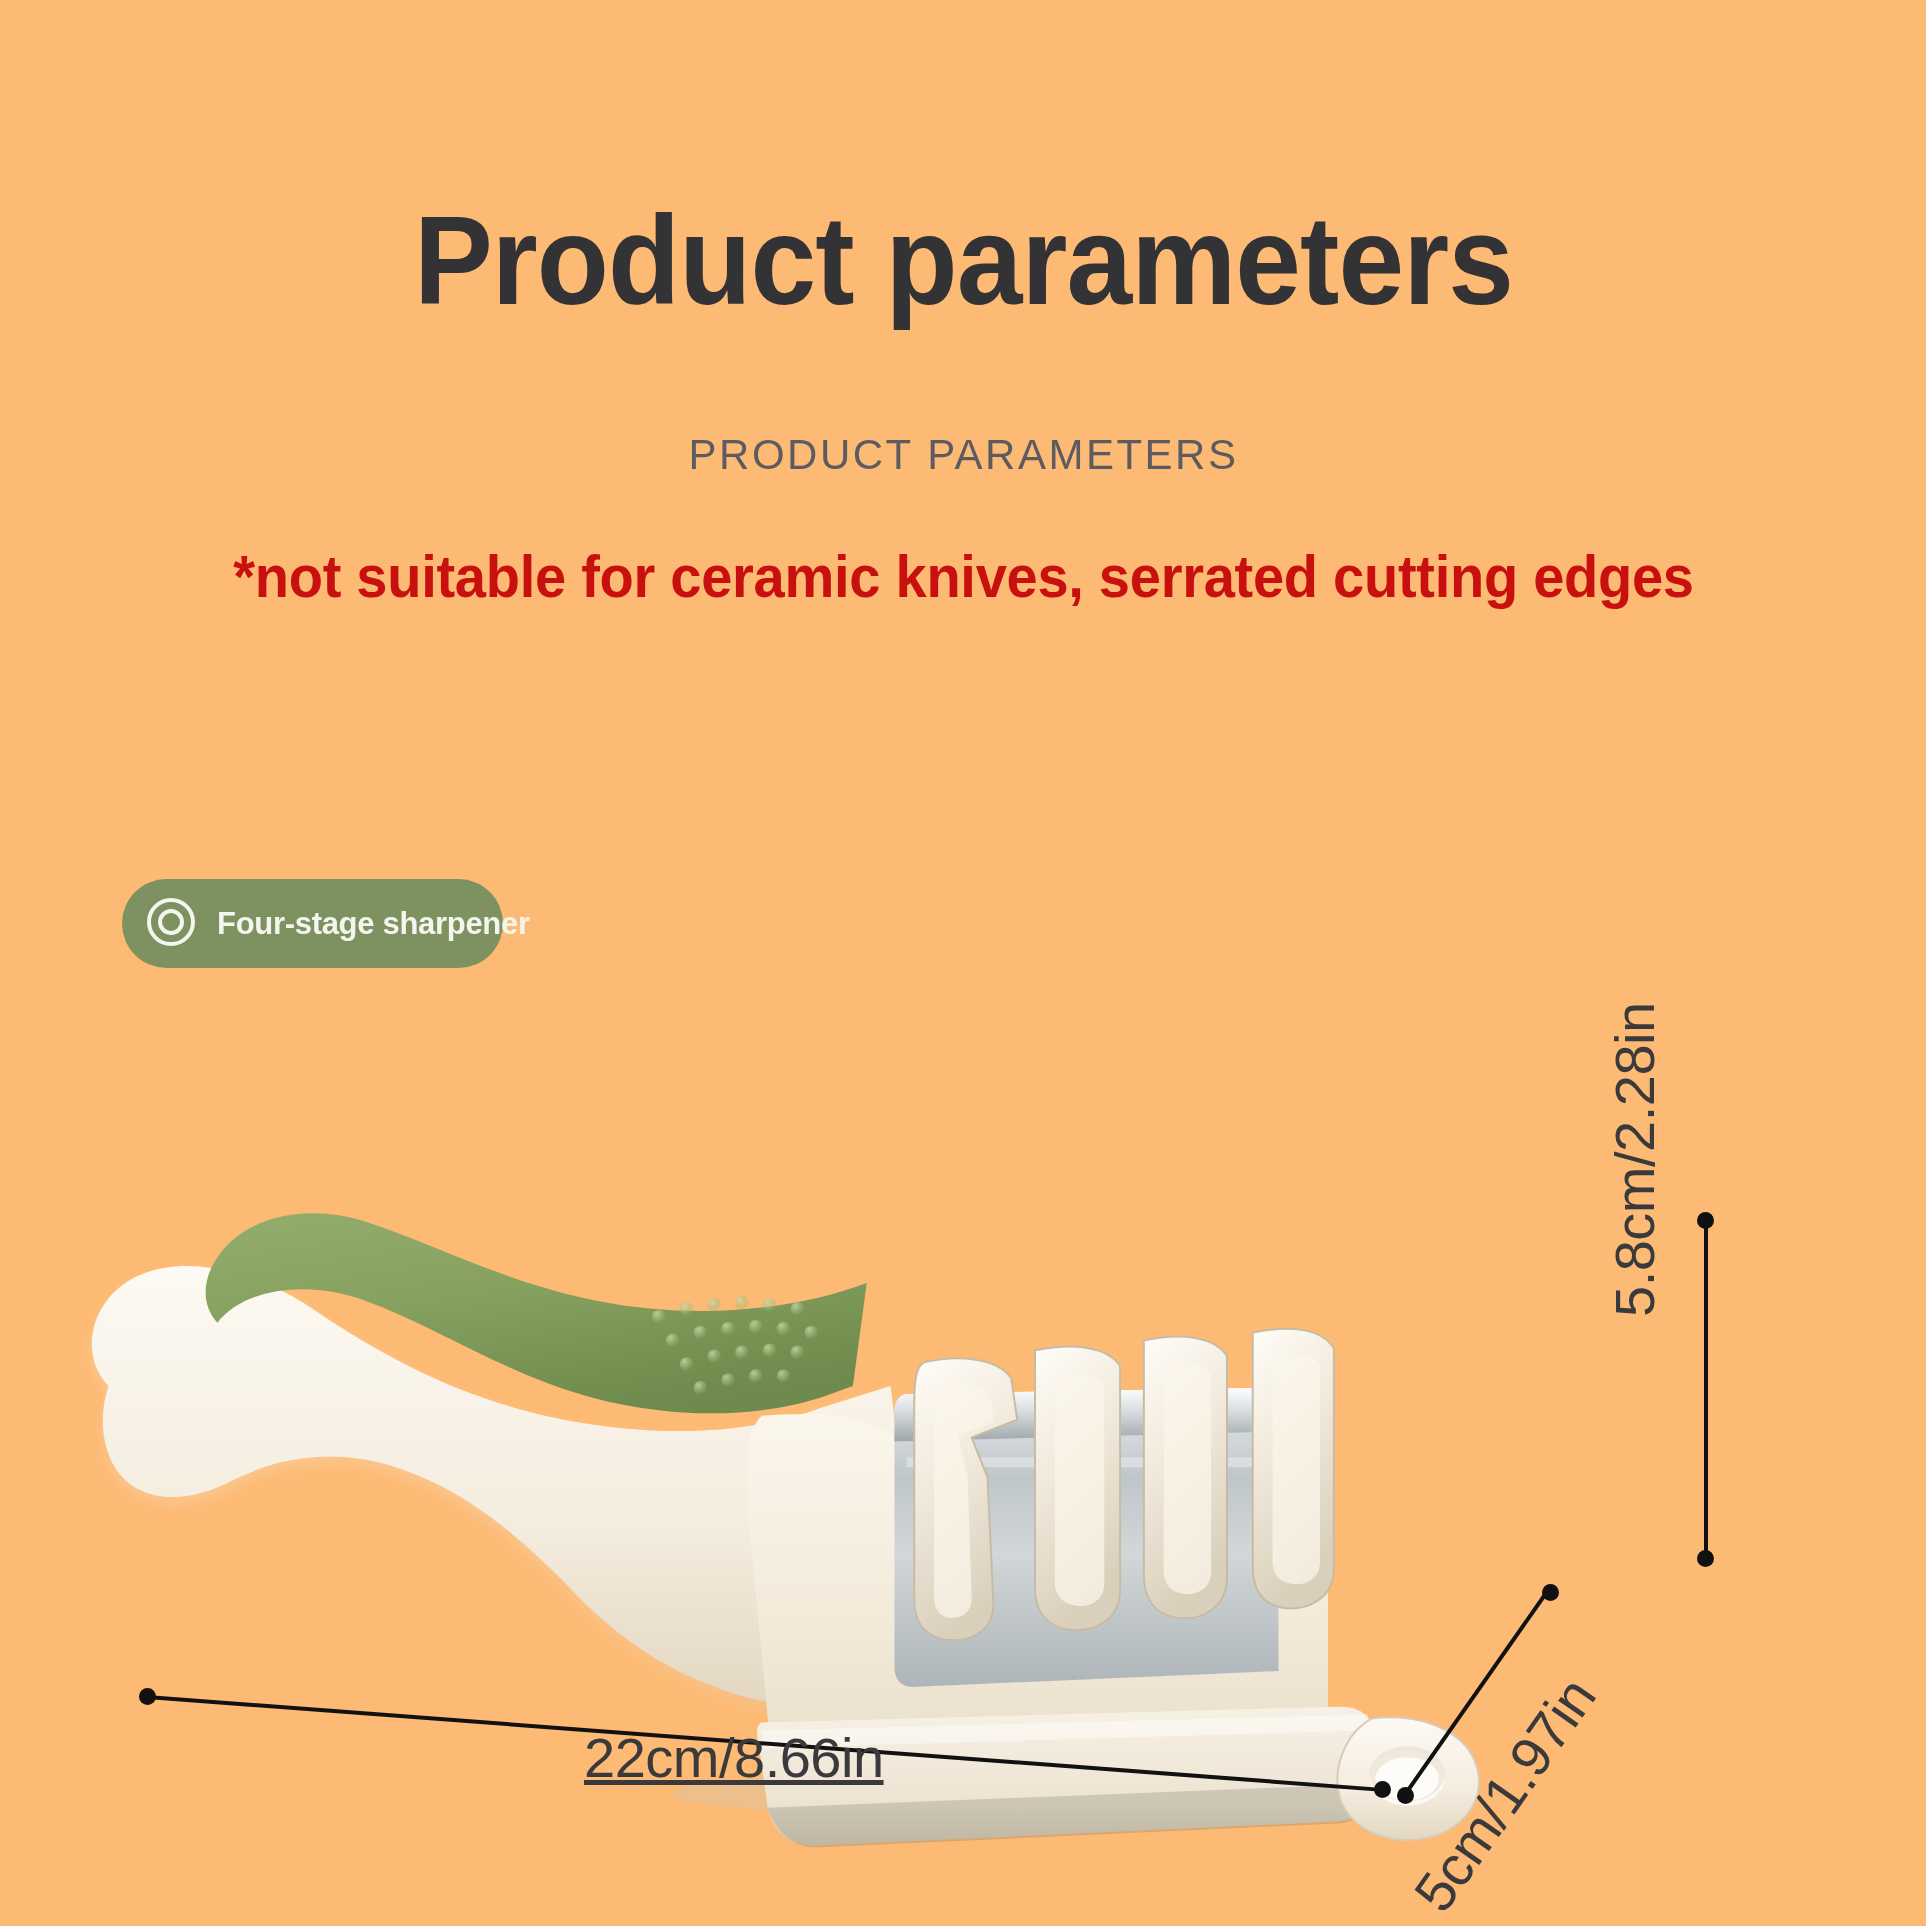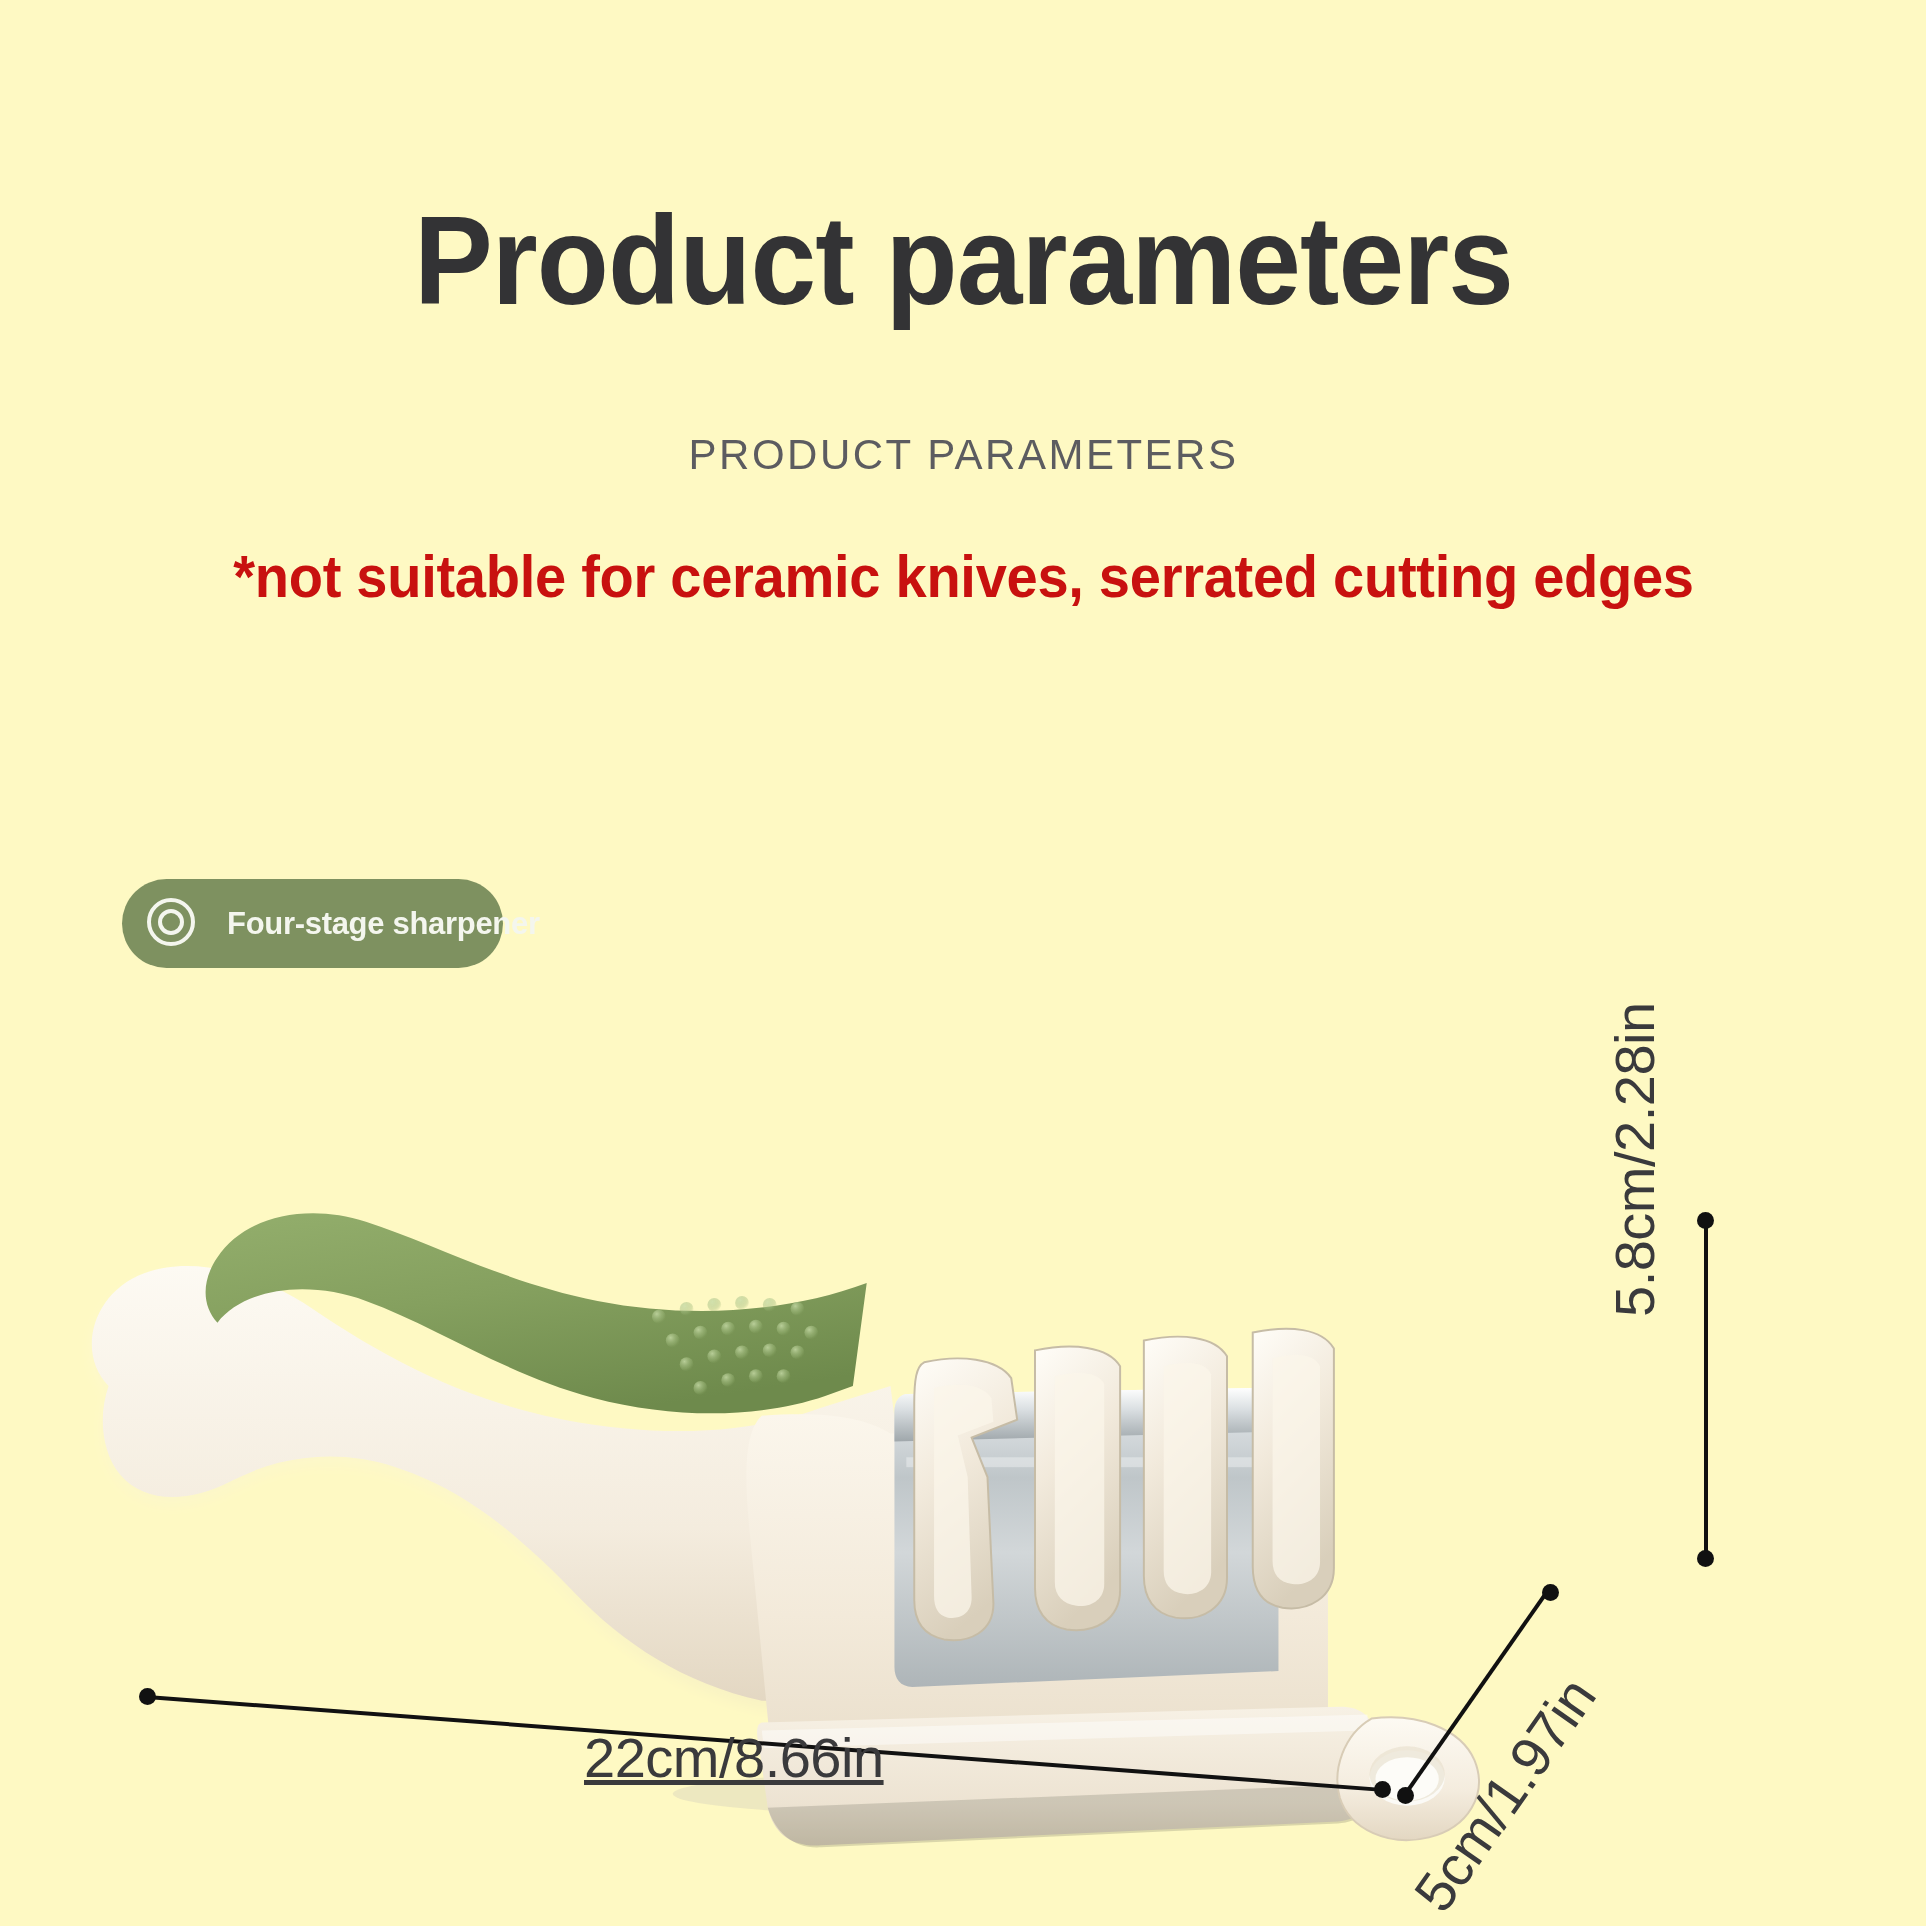--- a/index.html
+++ b/index.html
@@ -4,21 +4,21 @@
 <style>
   html, body {
     margin: 0;
     padding: 0;
     background: #ffffff;
   }
   #page {
     position: relative;
     width: 1927px;
     height: 1927px;
-    background: #fef9c3;
+    background: #fdba74;
     overflow: hidden;
     font-family: "Liberation Sans", sans-serif;
   }
 
   
   .title {
     position: absolute;
     left: 0;
     top: 194px;
     width: 1927px;
@@ -91,21 +91,21 @@
   }
   .badge-icon .ring-inner {
     position: absolute;
     left: 12px; top: 12px;
     width: 26px; height: 26px;
     border: 4px solid #F4F6EE;
     border-radius: 50%;
     box-sizing: border-box;
   }
   .badge-label {
-    margin-left: 28px;
+    margin-left: 18px;
     font-size: 31px;
     font-weight: bold;
     color: #F4F6EE;
     letter-spacing: -0.3px;
     white-space: nowrap;
   }
 
   
   .product {
     position: absolute;

